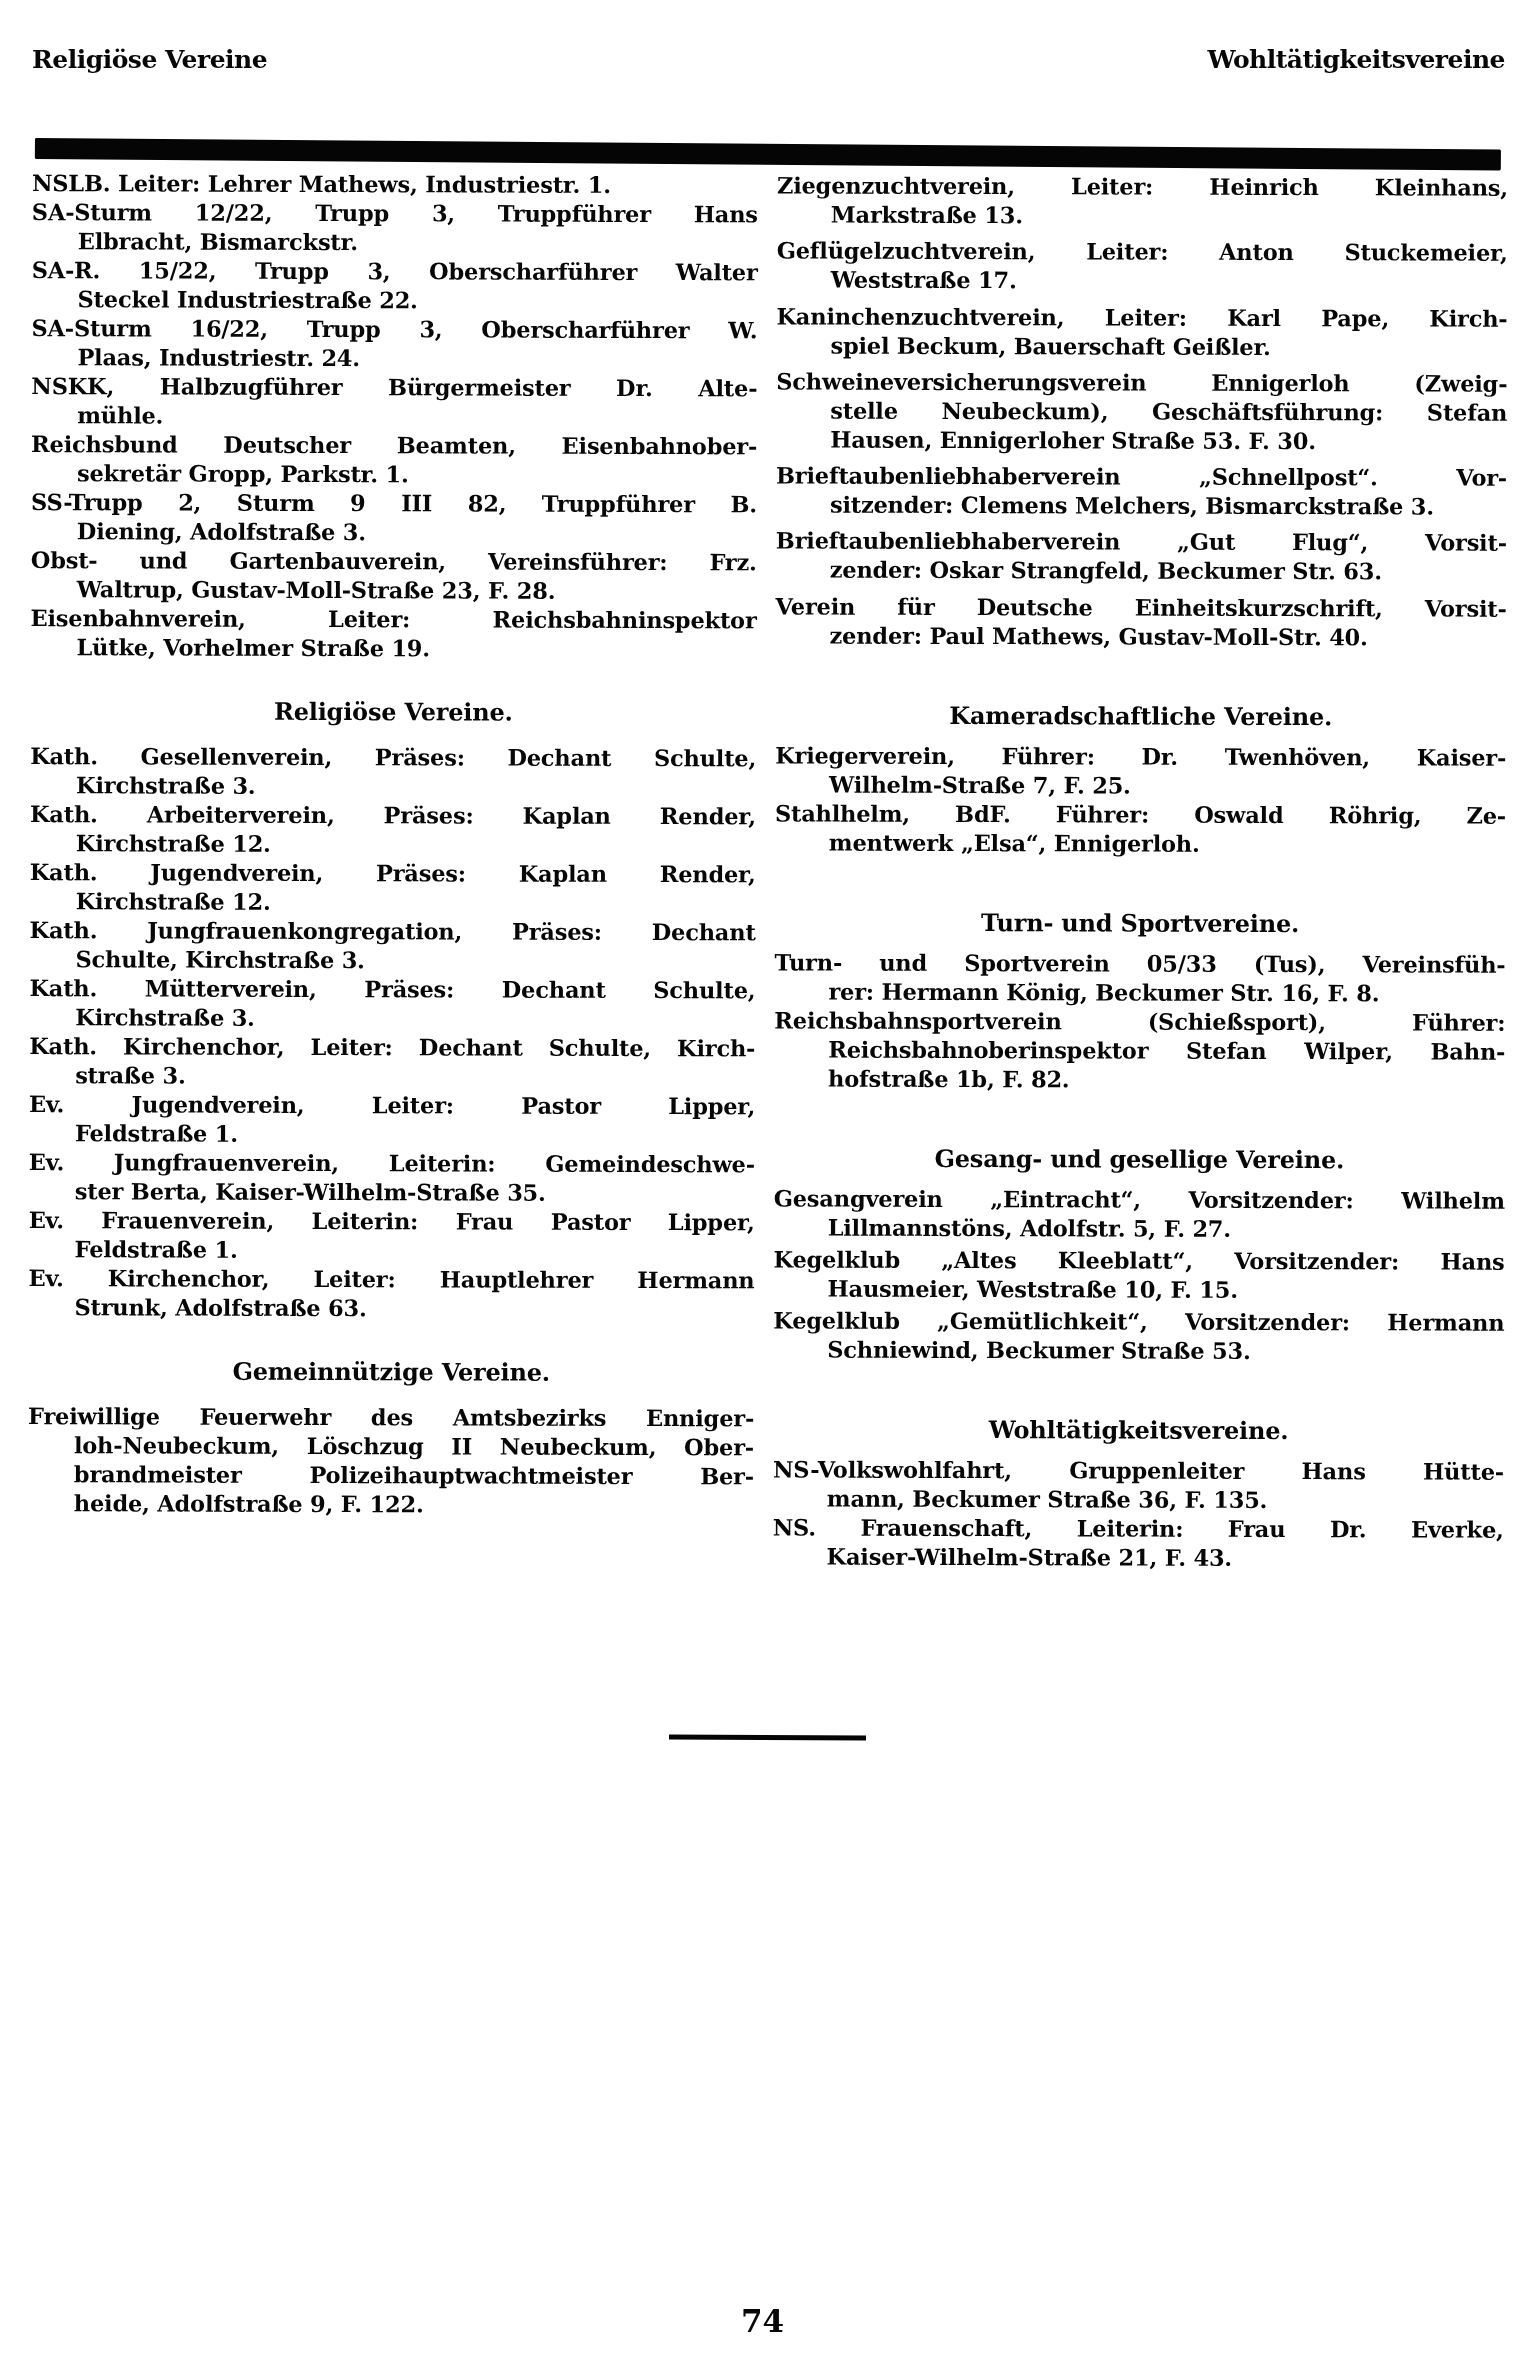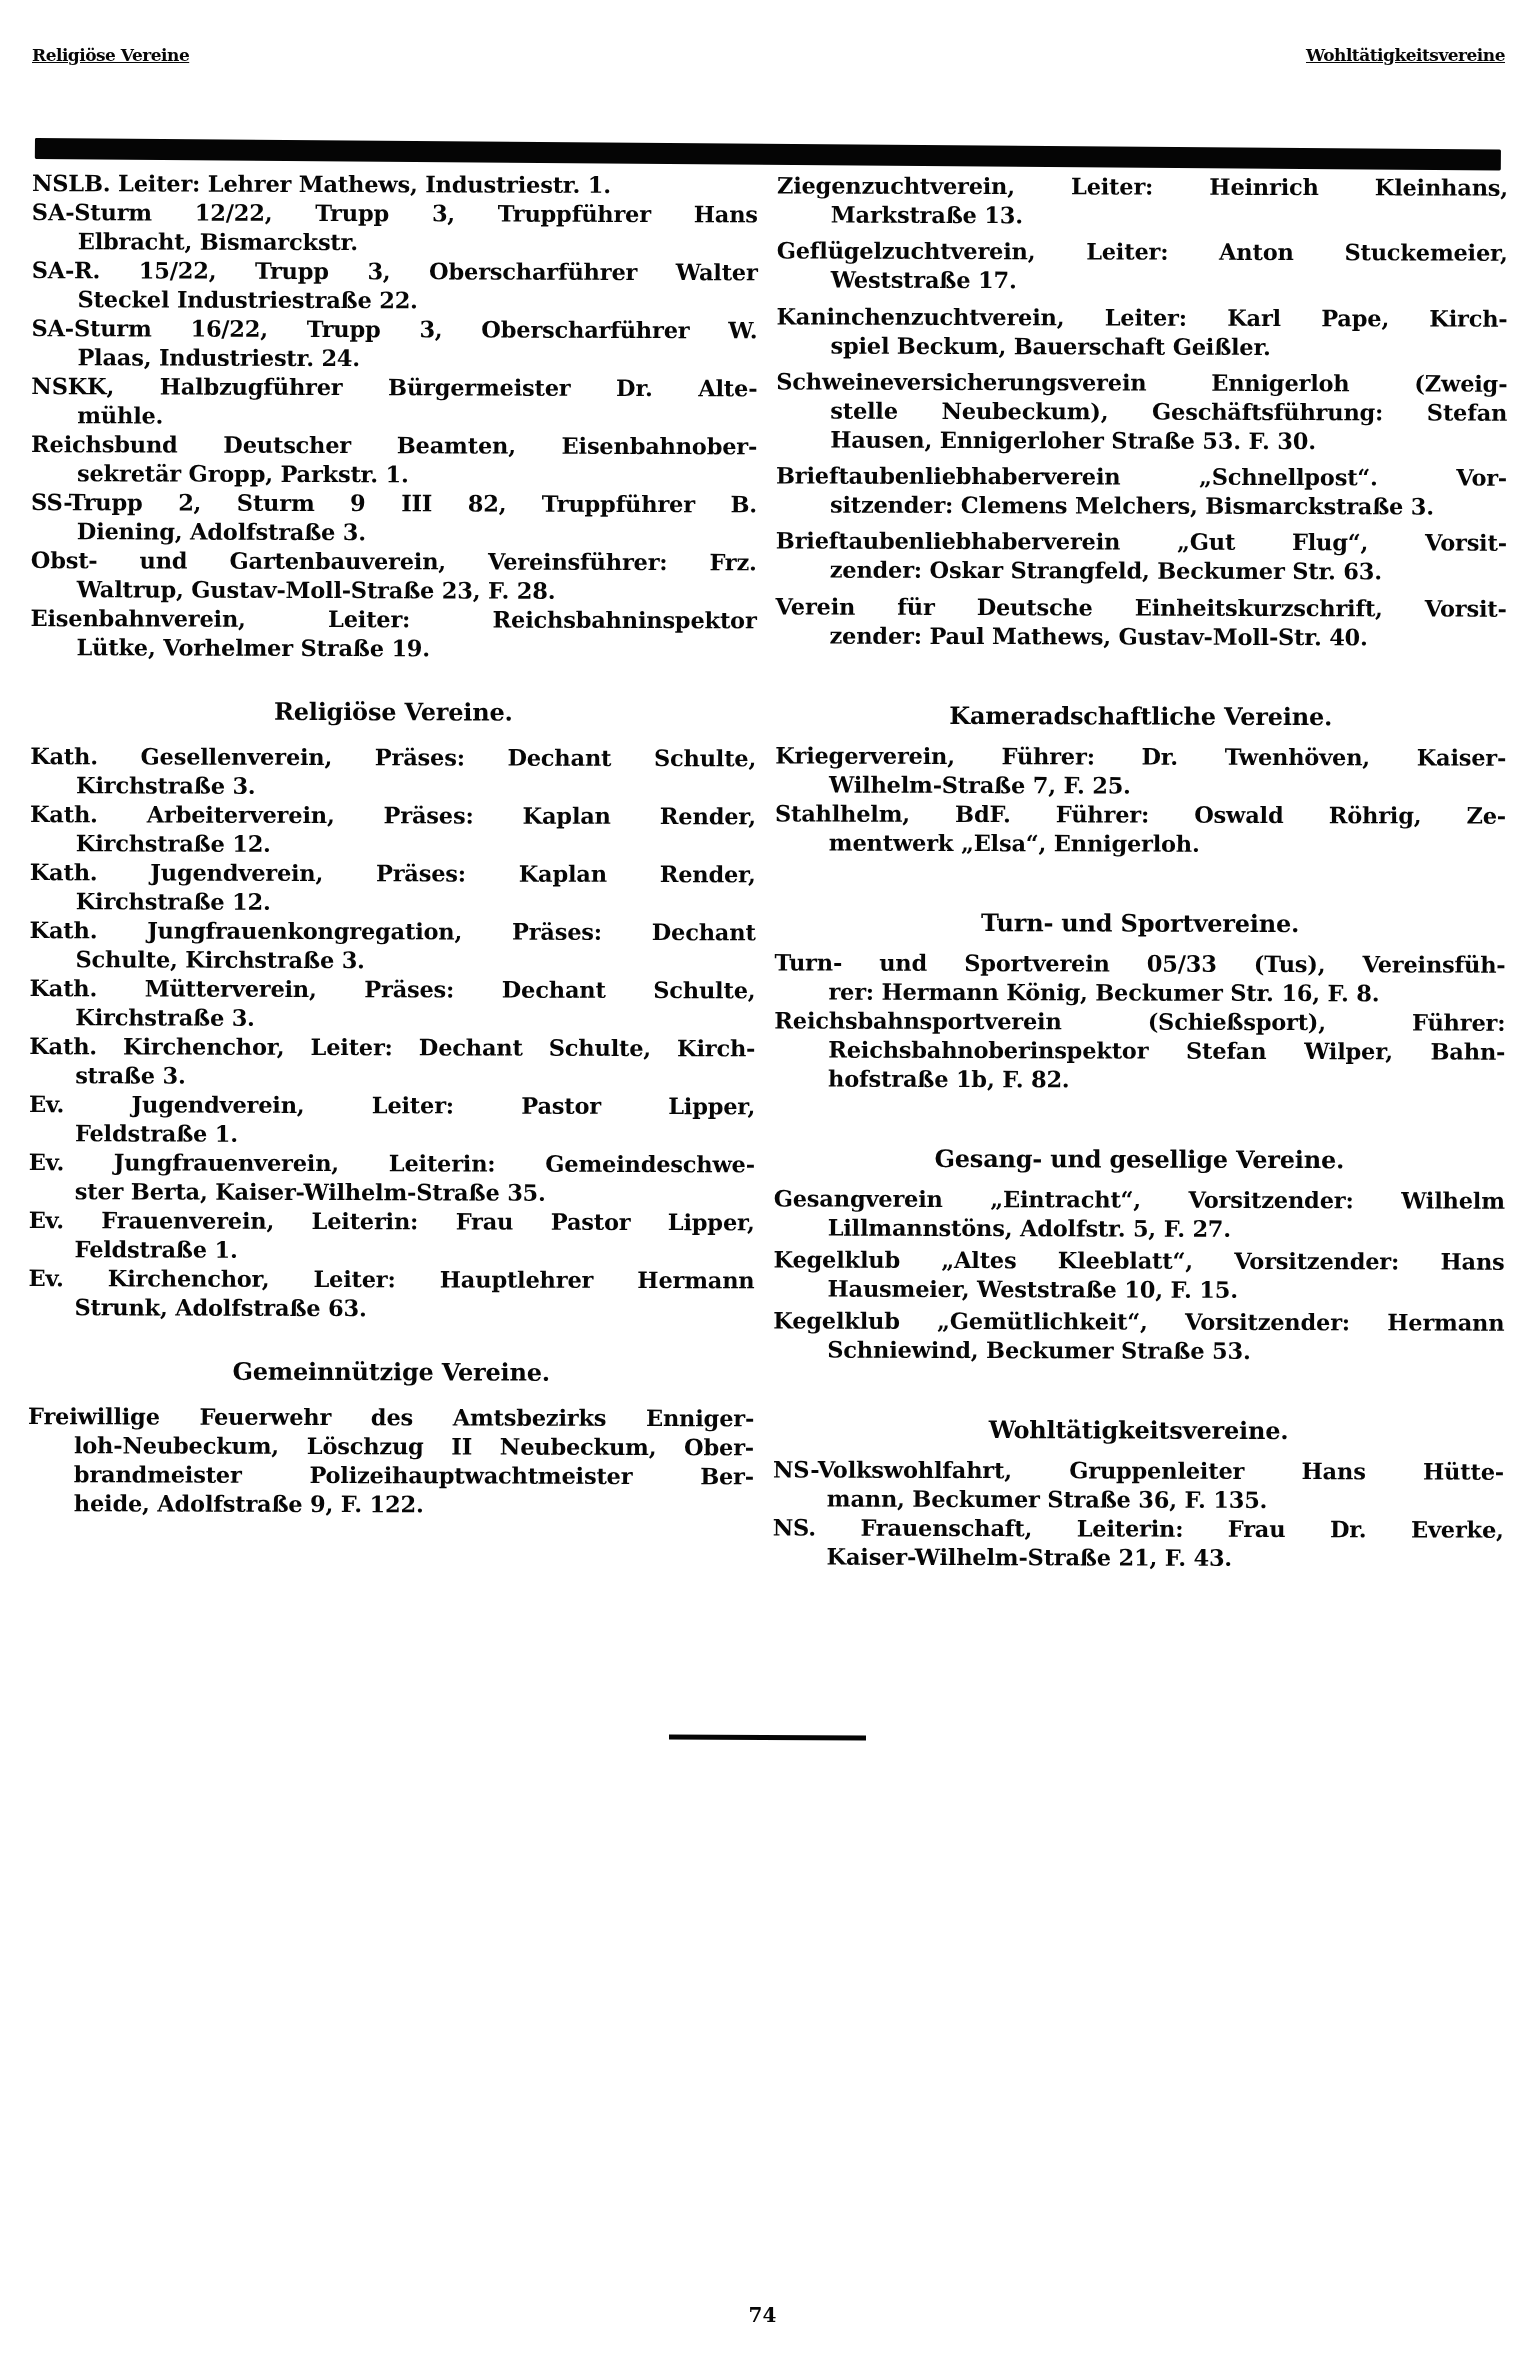--- a/index.html
+++ b/index.html
@@ -5,21 +5,21 @@
   html,body{margin:0;padding:0;}
   body{
     width:1536px;height:2377px;position:relative;overflow:hidden;
     background:#ffffff;color:#070707;
     font-family:"DejaVu Serif", serif;
   }
   
   .header-row{
     position:absolute;top:45px;left:32px;width:1473px;
     display:flex;justify-content:space-between;align-items:center;
-    font-size:17px;font-weight:700;letter-spacing:-0.5px;white-space:nowrap;text-decoration:underline;
+    font-size:25px;font-weight:700;letter-spacing:-0.5px;white-space:nowrap;
   }
   .header-rule{
     position:absolute;top:138px;left:35px;width:1466px;height:20.5px;
     background:#050505;transform:rotate(0.45deg);transform-origin:0 0;
     border-radius:1.5px;
   }
   
   .page-body{position:absolute;top:169px;left:0;width:1536px;
     transform:rotate(0.18deg);transform-origin:0 0;}
   .col{position:absolute;top:0;font-size:22.5px;line-height:29px;font-weight:700;
@@ -34,21 +34,21 @@
   .col-right .heading{margin:50px 0 12.2px;}
   .col-right .sec-0 .entry{margin-bottom:7.3px;}
   .col-right .sec-3 .entry{margin-bottom:2.9px;}
   
   .section-divider{
     position:absolute;top:1735px;left:669px;width:197px;height:4.9px;
     background:#050505;transform:rotate(0.3deg);
   }
   .page-number{
     position:absolute;top:2303px;left:733px;width:59px;
-    text-align:center;font-size:20px;font-weight:700;
+    text-align:center;font-size:31px;font-weight:700;
     font-family:"DejaVu Serif", serif;
   }
 </style>
 </head>
 <body>
 
 <header class="header-row">
   <span>Religiöse Vereine</span>
   <span>Wohltätigkeitsvereine</span>
 </header>

